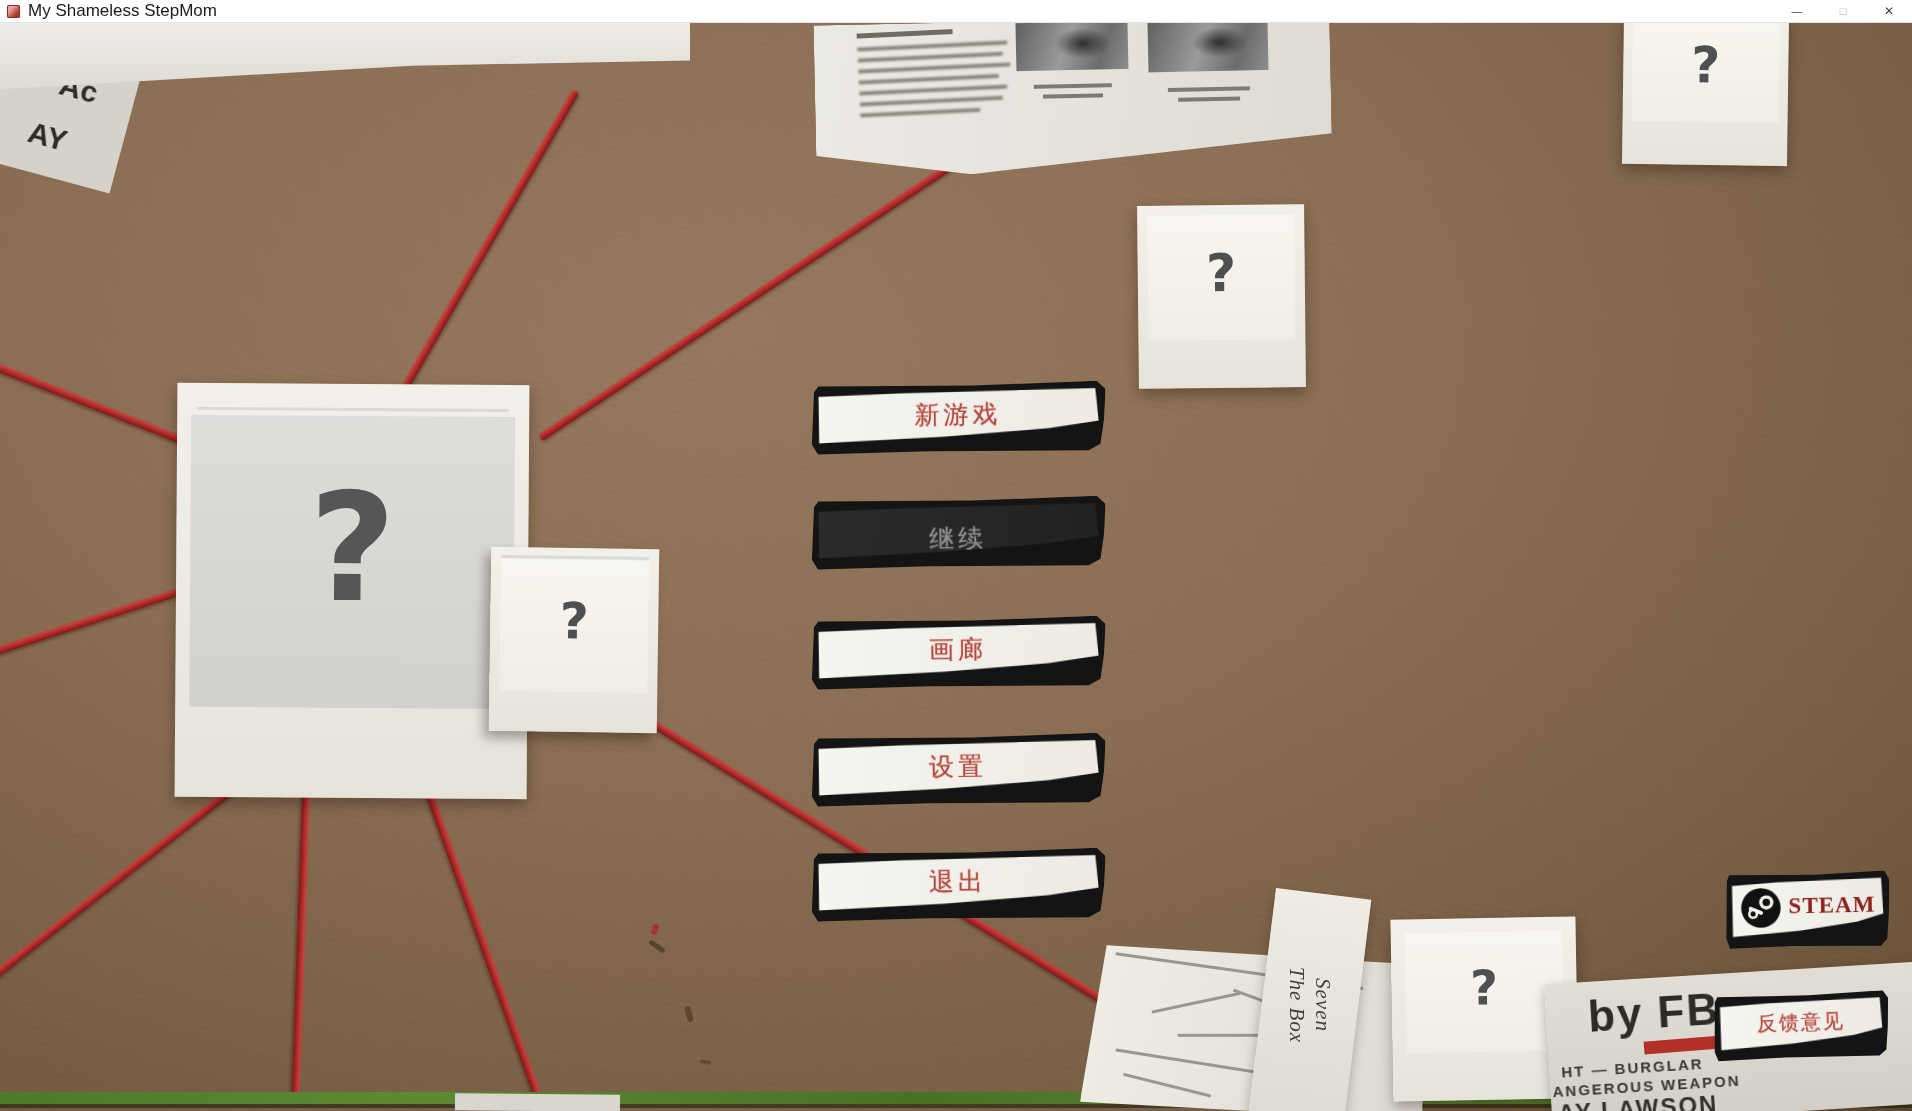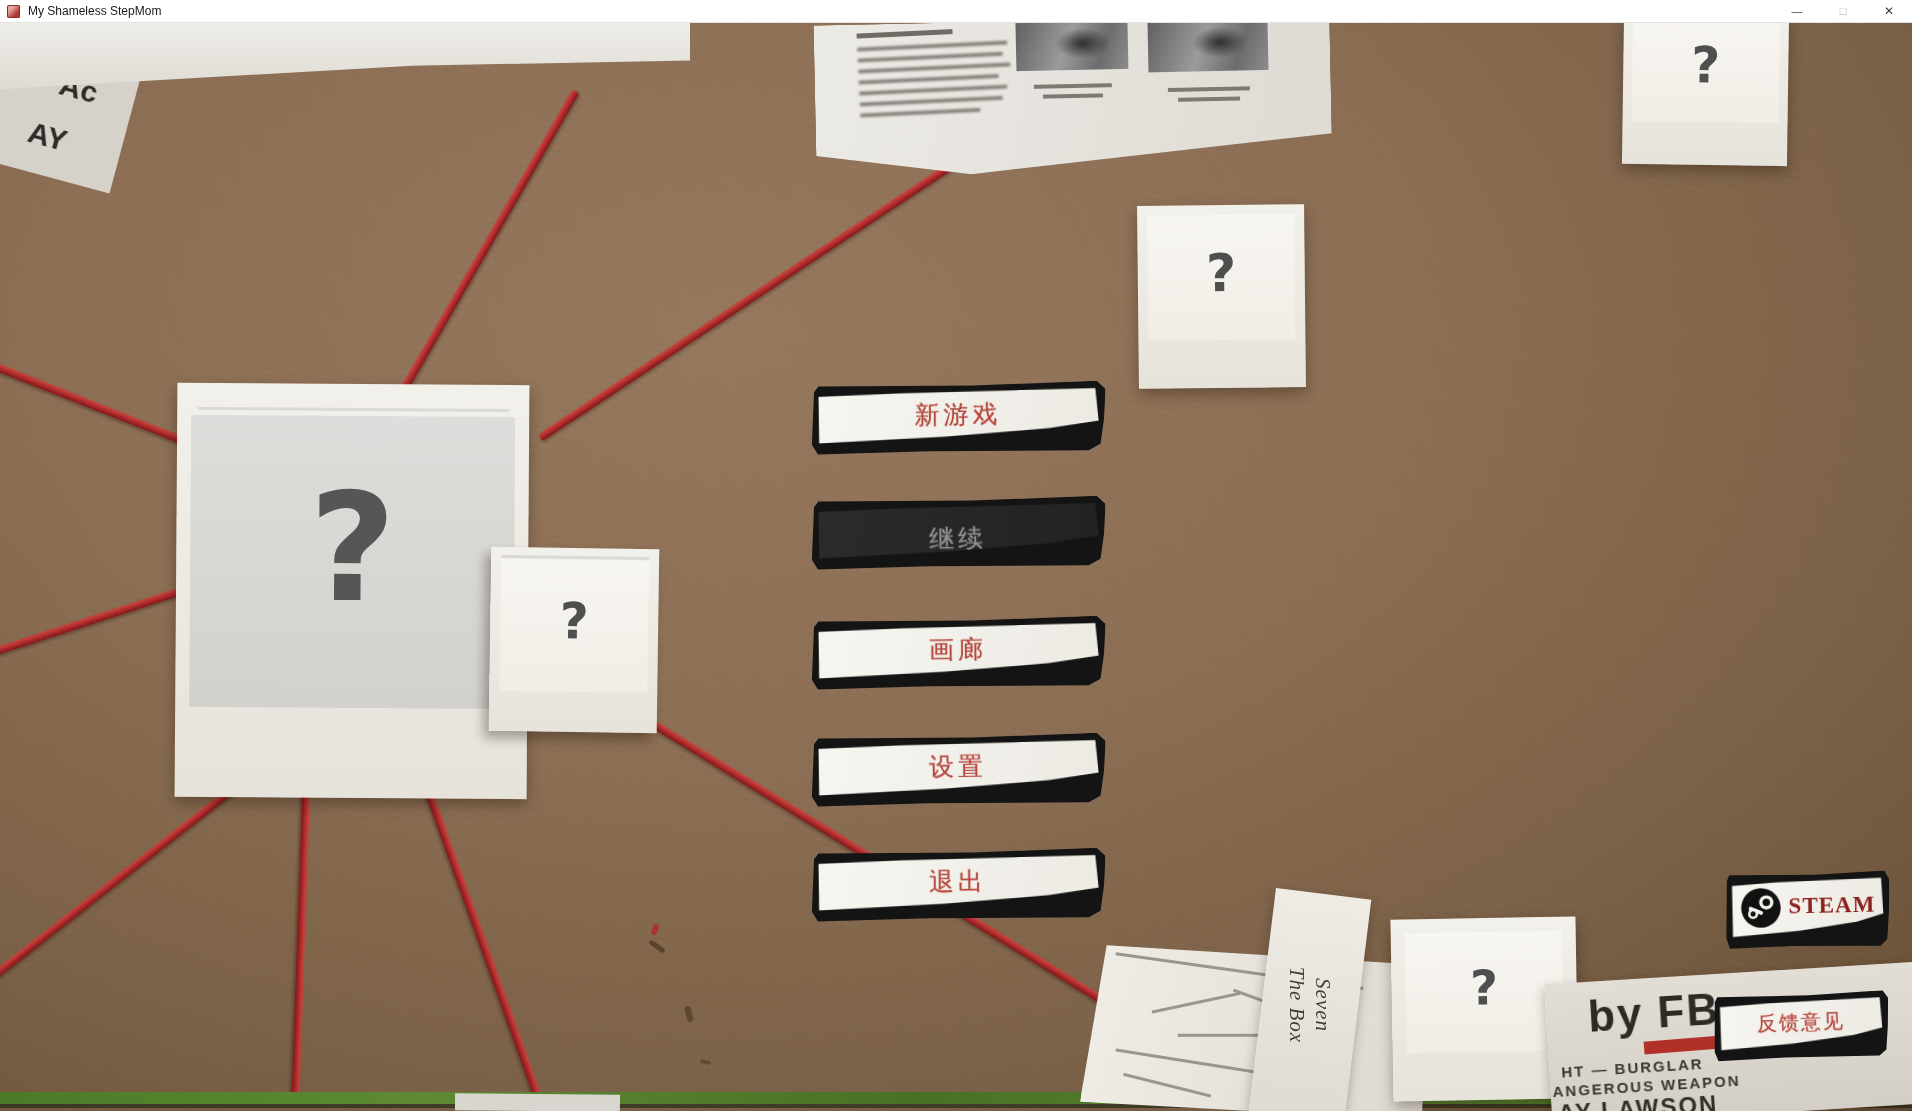--- a/index.html
+++ b/index.html
@@ -185,21 +185,21 @@
   
   .titlebar{
     position:absolute;left:0;top:0;width:1912px;height:22px;background:#ffffff;z-index:50;
     display:flex;align-items:center;border-bottom:1px solid #e3e3e3;
   }
   .app-icon{
     width:13px;height:13px;margin:0 8px 0 7px;border-radius:2px;
     background:linear-gradient(135deg,#e8a79f 30%,#b03a33 70%);
     box-shadow:0 0 0 1px #8c2d27 inset;
   }
-  .title-text{font-size:12px;color:#1a1a1a;}
+  .title-text{font-size:17px;color:#1a1a1a;}
   .win-controls{margin-left:auto;display:flex;height:100%;}
   .wc{width:46px;height:100%;display:flex;align-items:center;justify-content:center;font-size:11px;color:#444;}
   .wc-max{color:#a9a9a9;}
   .wc-close{font-size:12px;color:#3a3a3a;}
 </style>
 </head>
 <body>
 
 <div class="stage">
 

